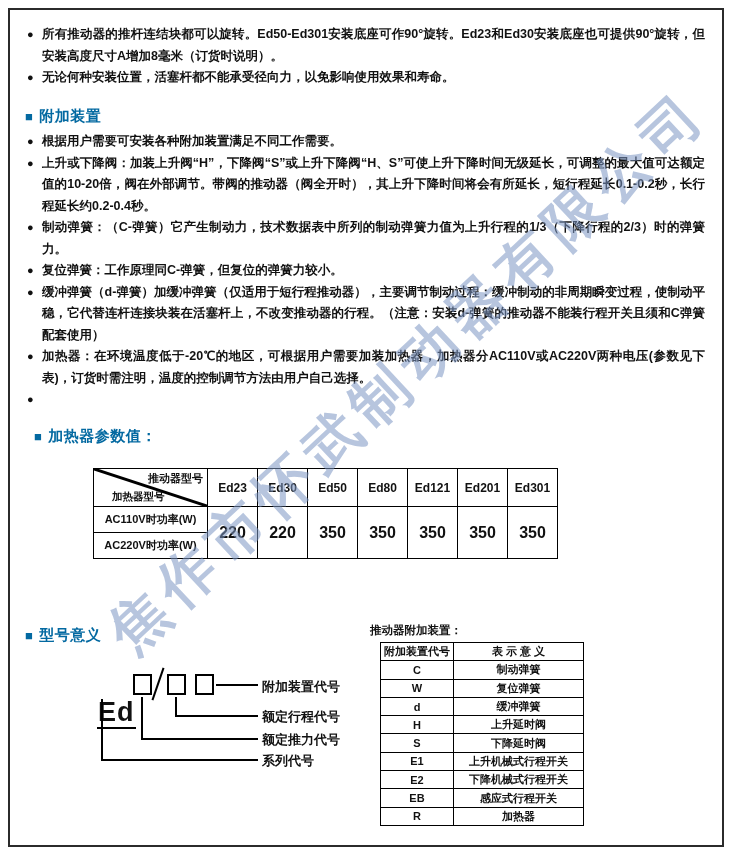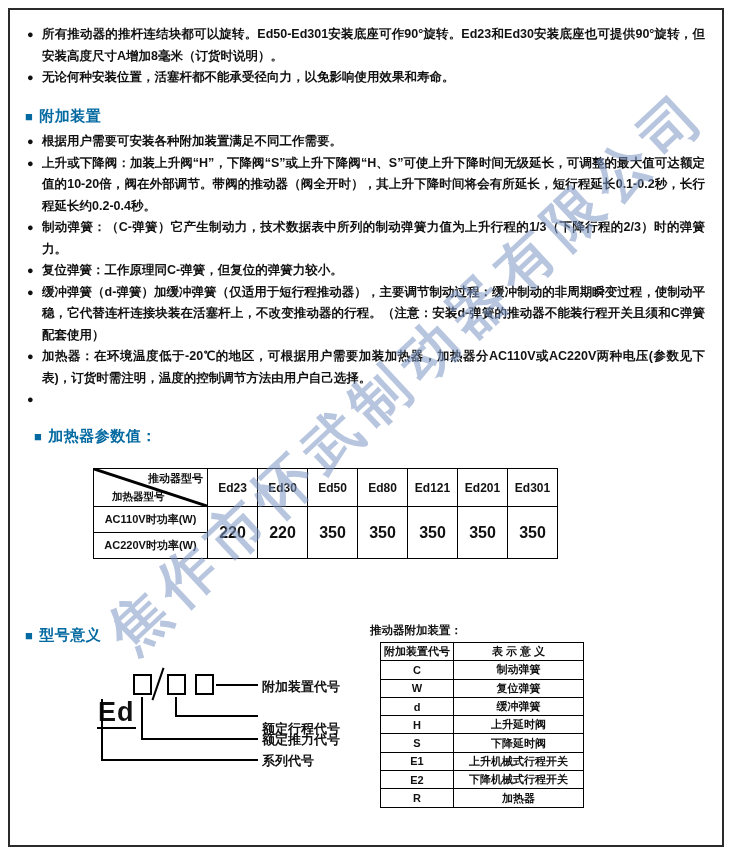--- a/index.html
+++ b/index.html
@@ -220,21 +220,21 @@
 
   <span class="dline-h" style="left:119px; top:26px; width:42px;"></span>
   <span class="dline-v" style="left:78px; top:39px; height:19px;"></span>
   <span class="dline-h" style="left:78px; top:57px; width:83px;"></span>
   <span class="dline-v" style="left:44px; top:39px; height:42px;"></span>
   <span class="dline-h" style="left:44px; top:80px; width:117px;"></span>
   <span class="dline-v" style="left:4px; top:41px; height:61px;"></span>
   <span class="dline-h" style="left:4px; top:101px; width:157px;"></span>
 
   <span class="dlabel" style="top:20px;">附加装置代号</span>
-  <span class="dlabel" style="top:50px;margin-top:12px;">额定行程代号</span>
+  <span class="dlabel" style="top:50px;">额定行程代号</span>
   <span class="dlabel" style="top:73px;">额定推力代号</span>
   <span class="dlabel" style="top:94px;">系列代号</span>
 </div>
 
 <div class="codes-title abs" style="left:370px; top:623px;">推动器附加装置：</div>
 
 <table class="codes abs" style="left:380px; top:642px;">
   <tbody>
       <tr>
     <td class="c1">附加装置代号</td>
@@ -262,19 +262,23 @@
   </tr>
   <tr>
     <td class="c1">E1</td>
     <td class="c2">上升机械式行程开关</td>
   </tr>
   <tr>
     <td class="c1">E2</td>
     <td class="c2">下降机械式行程开关</td>
   </tr>
   <tr>
+    <td class="c1">EB</td>
+    <td class="c2">感应式行程开关</td>
+  </tr>
+  <tr>
     <td class="c1">R</td>
     <td class="c2">加热器</td>
   </tr>
 </tbody>
   </table>
 
 <div class="watermark">焦作市怀武制动器有限公司</div>
 
 </body></html>

